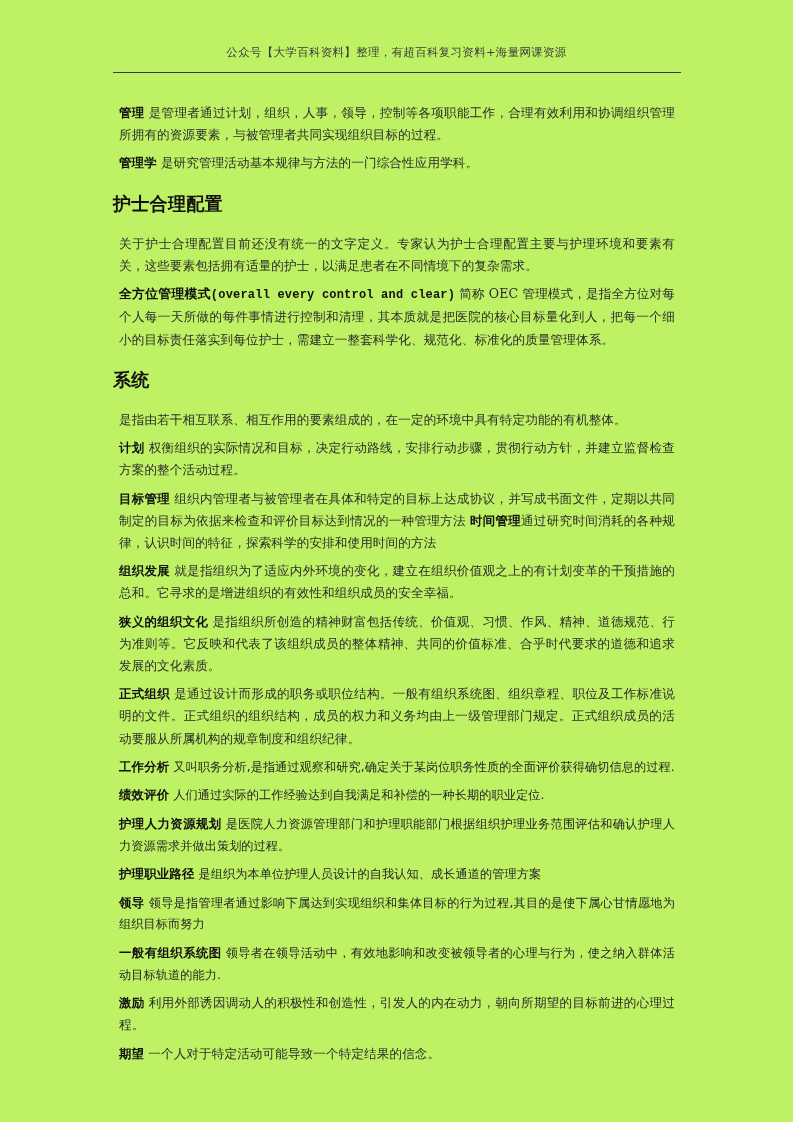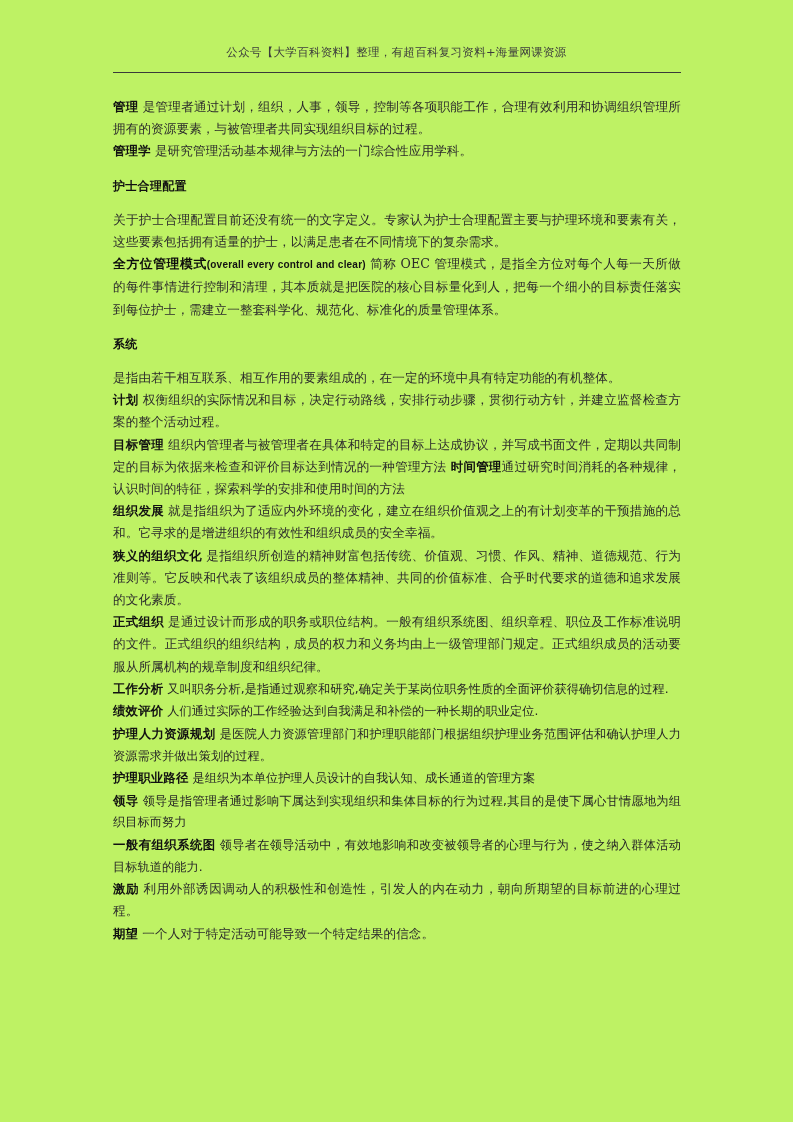--- a/index.html
+++ b/index.html
@@ -75,35 +75,35 @@
     font-family: "DejaVu Sans", "Liberation Sans", sans-serif;
     font-weight: bold;
     font-size: 12.8px;
     color: #0d0d0d;
     letter-spacing: 0.3px;
   }
   
   .heading {
     font-family: "DejaVu Sans", "Liberation Sans", sans-serif;
     font-weight: bold;
-    font-size: 12px;
+    font-size: 18px;
     color: #111111;
     line-height: 22.2px;
     letter-spacing: 0.3px;
   }
   
   .latin {
-    font-family: Liberation Sans, sans-serif;
+    font-family: Liberation Mono, monospace;
     font-weight: bold;
-    font-size: 10px;
+    font-size: 12px;
     letter-spacing: 0.2px;
     color: #121212;
   }
   
-  .entry { margin: 0; padding: 0; }
+  .entry { margin: 6px; padding: 0; }
   
   .sans-body {
     font-family: "DejaVu Sans", "Liberation Sans", sans-serif;
     font-size: 12.2px;
     color: #252525;
     letter-spacing: 0.05px;
   }
 </style>
 </head>
 <body>

